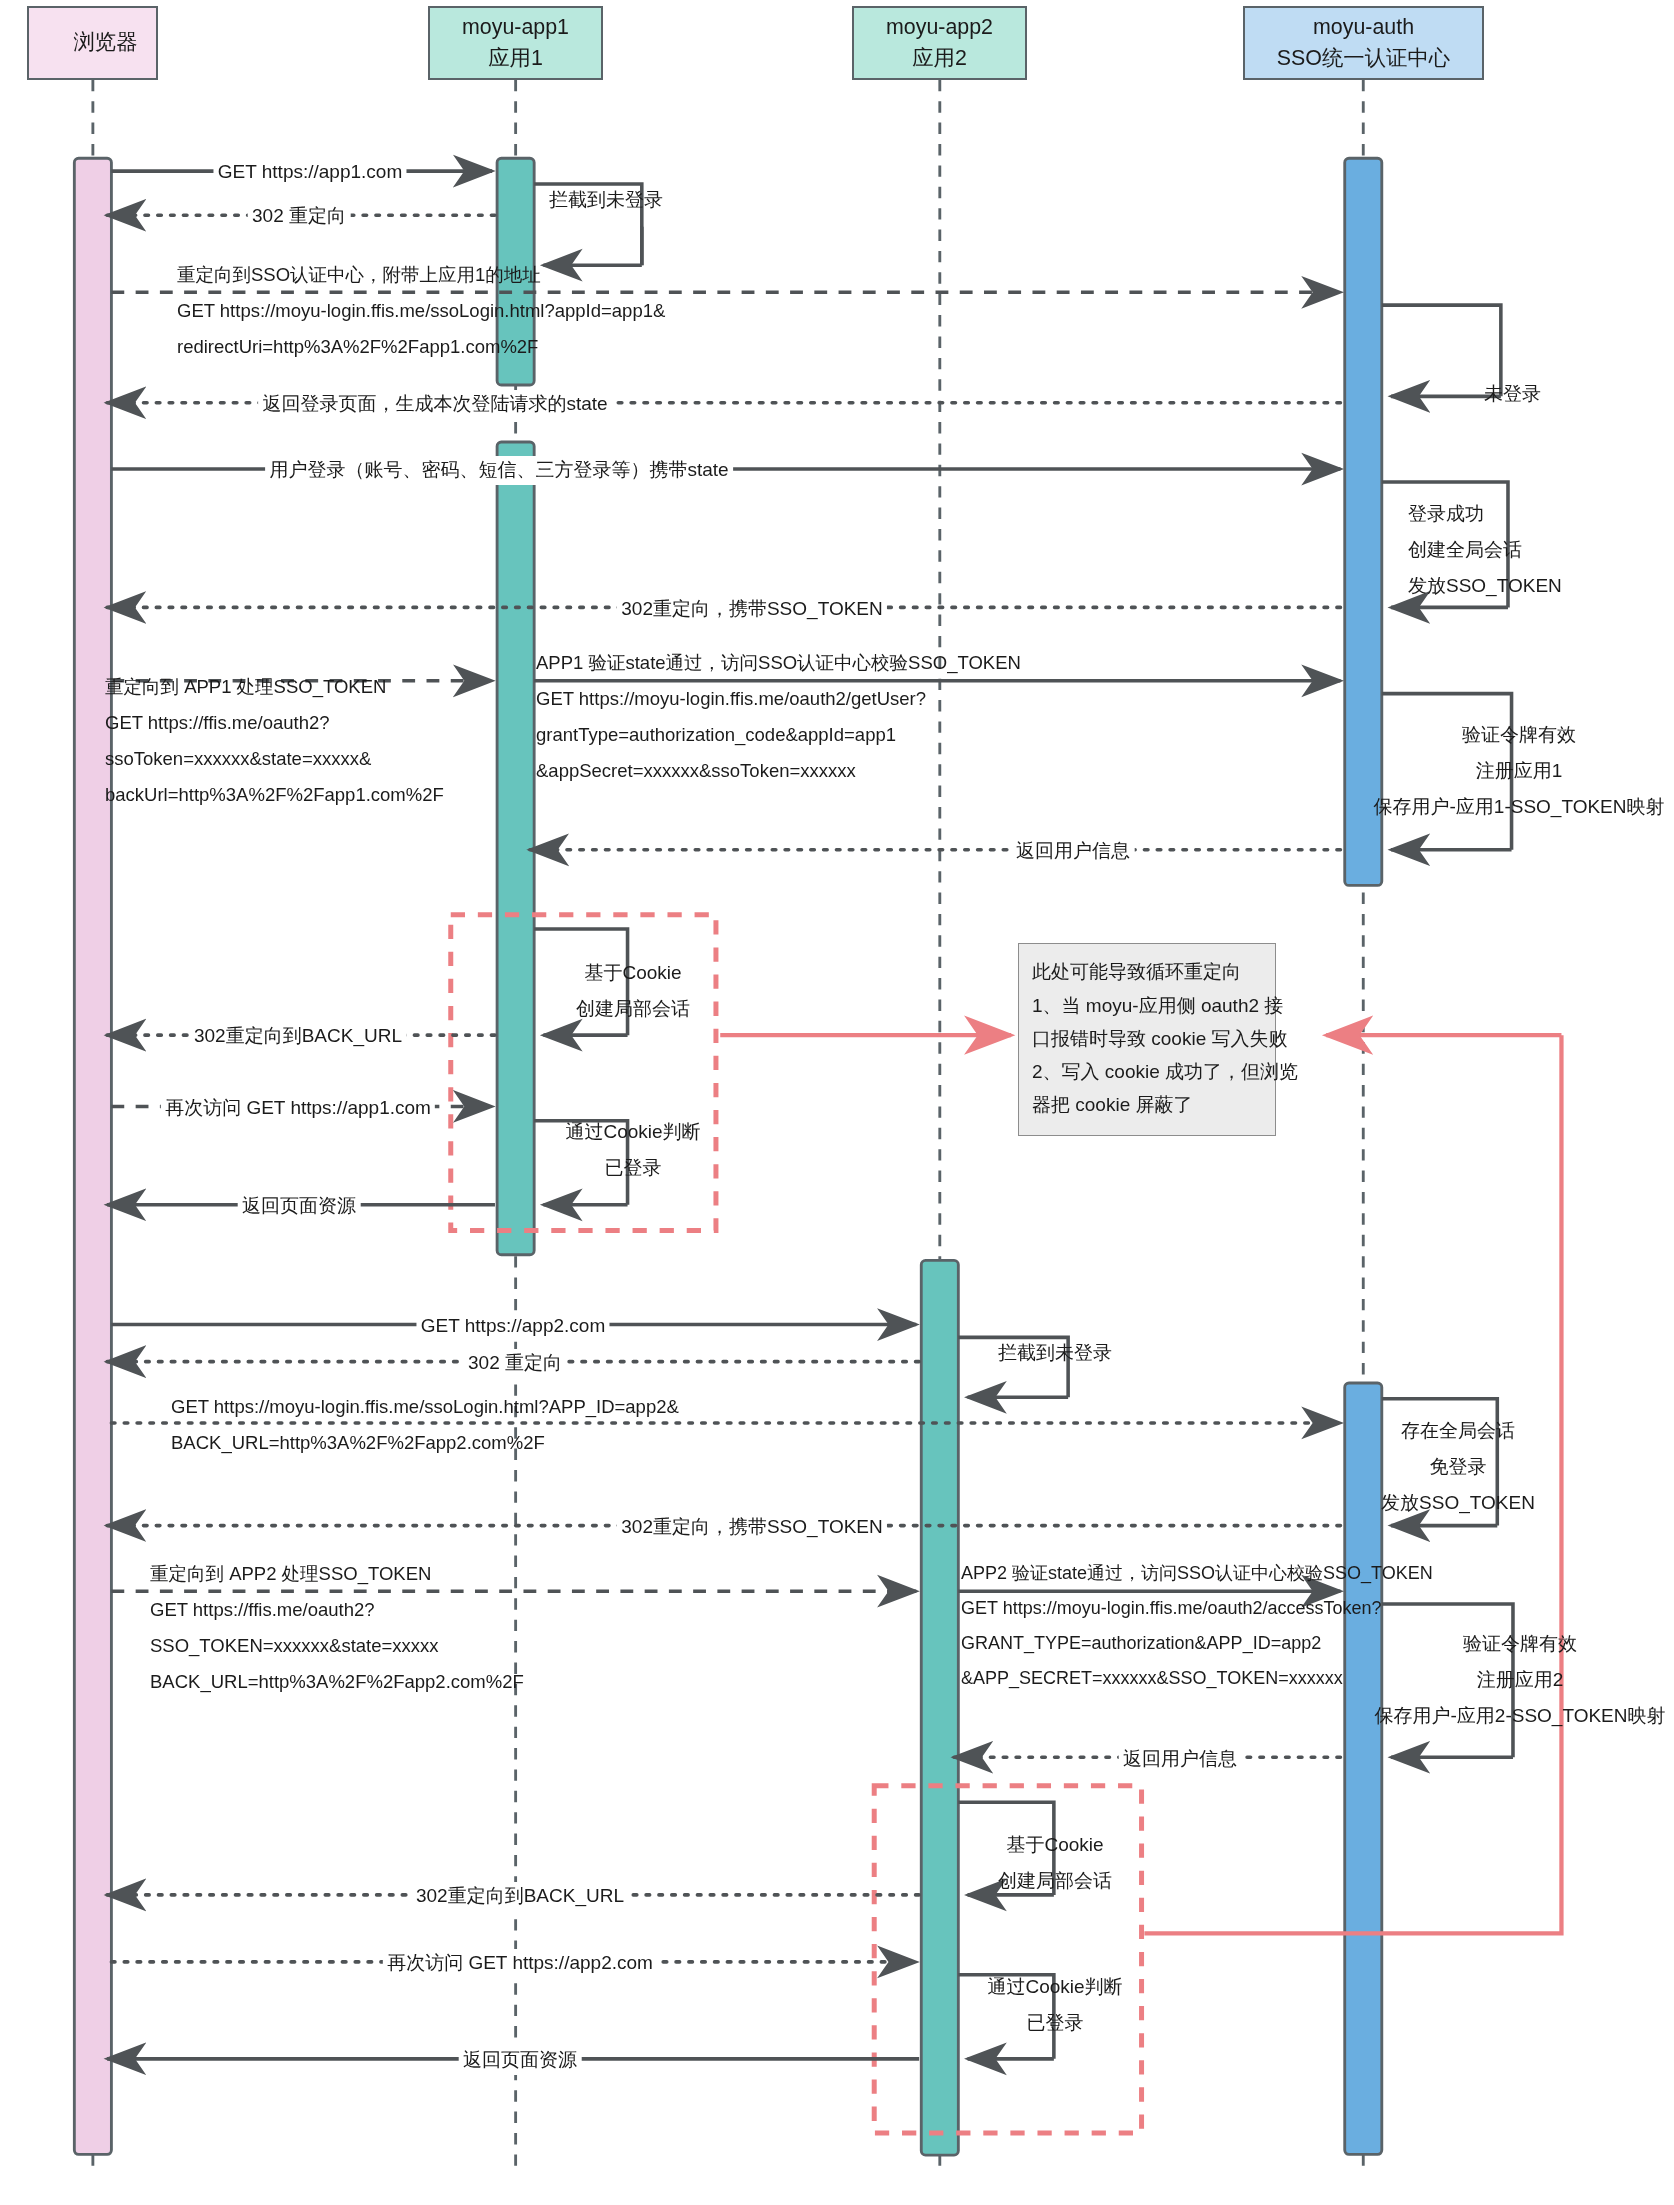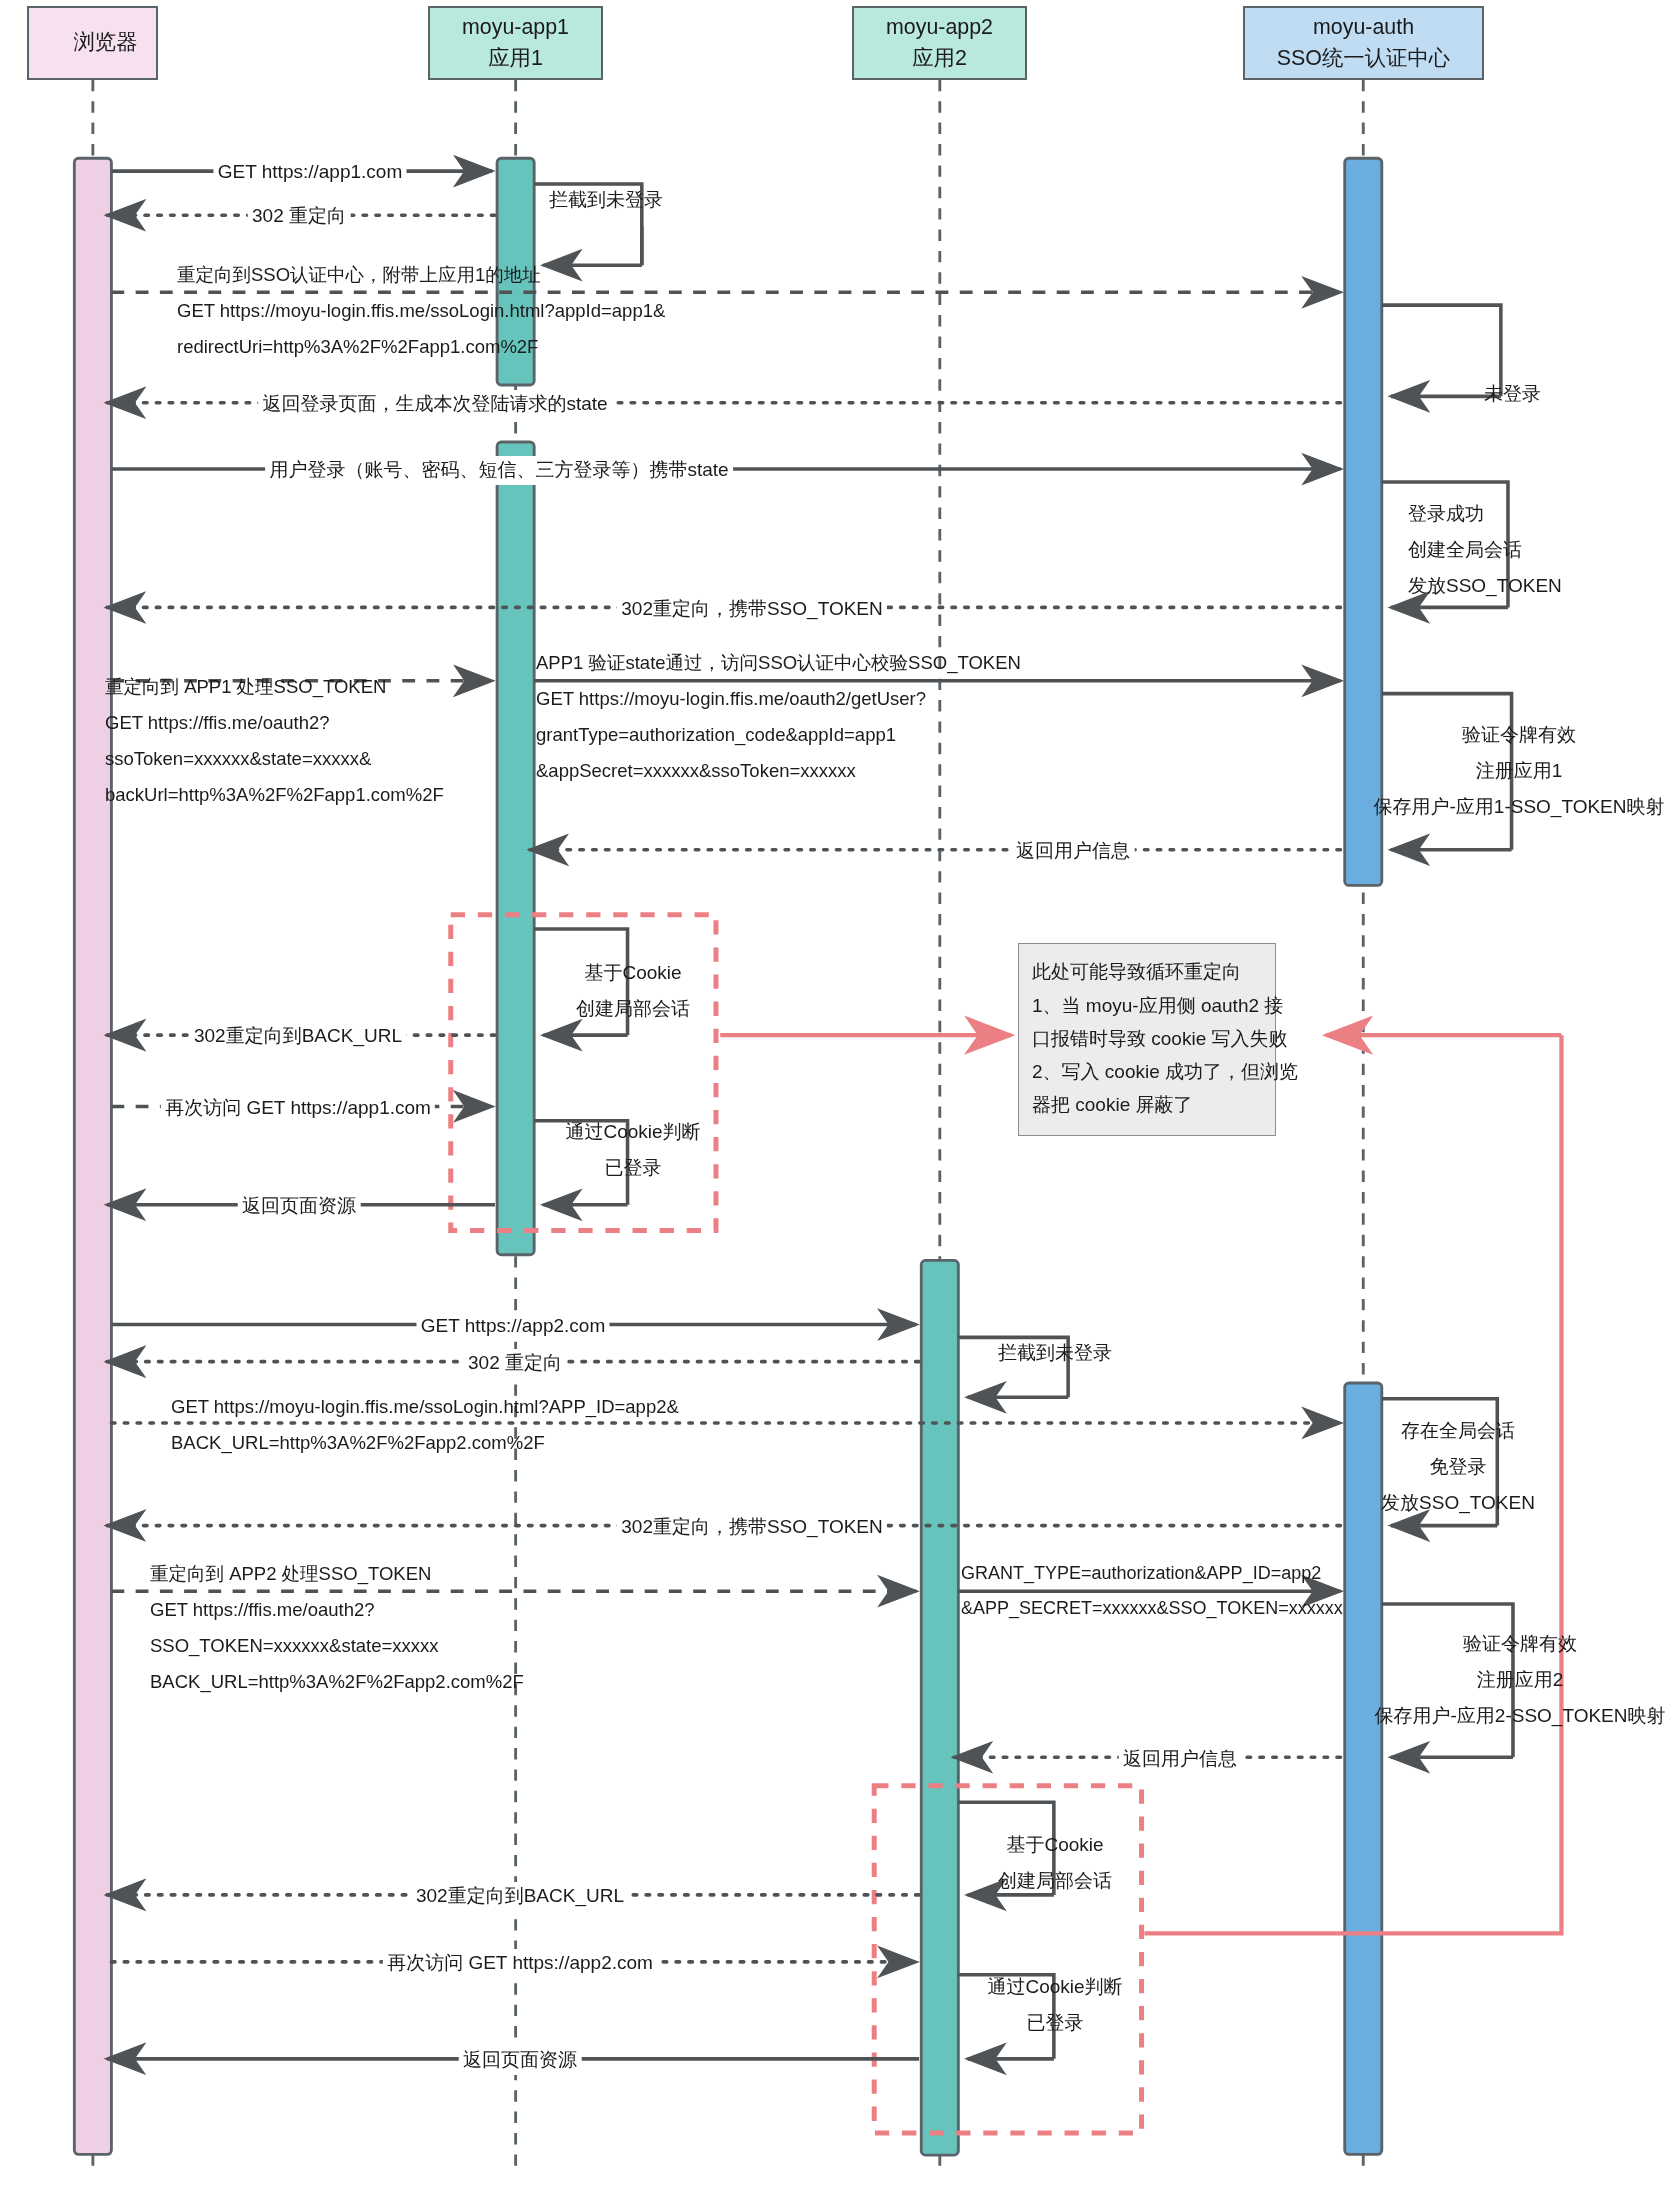--- a/index.html
+++ b/index.html
@@ -293,20 +293,22 @@
   <div class="msg center" style="left:752px; top:1513px;">302重定向，携带SSO_TOKEN</div>
 
   <div class="msg-multiline" style="left:150px; top:1556px;">
     <div>重定向到 APP2 处理SSO_TOKEN</div>
     <div>GET https://ffis.me/oauth2?</div>
     <div>SSO_TOKEN=xxxxxx&amp;state=xxxxx</div>
     <div>BACK_URL=http%3A%2F%2Fapp2.com%2F</div>
   </div>
 
   <div class="msg-multiline" style="left:961px; top:1556px; font-size:18px;">
+    <div>APP2 验证state通过，访问SSO认证中心校验SSO_TOKEN</div>
+    <div>GET https://moyu-login.ffis.me/oauth2/accessToken?</div>
     <div>GRANT_TYPE=authorization&amp;APP_ID=app2</div>
     <div>&amp;APP_SECRET=xxxxxx&amp;SSO_TOKEN=xxxxxx</div>
   </div>
 
   <div class="selfnote ctr" style="left:1520px; top:1626px;">
     <div>验证令牌有效</div>
     <div>注册应用2</div>
     <div>保存用户-应用2-SSO_TOKEN映射</div>
   </div>
 

